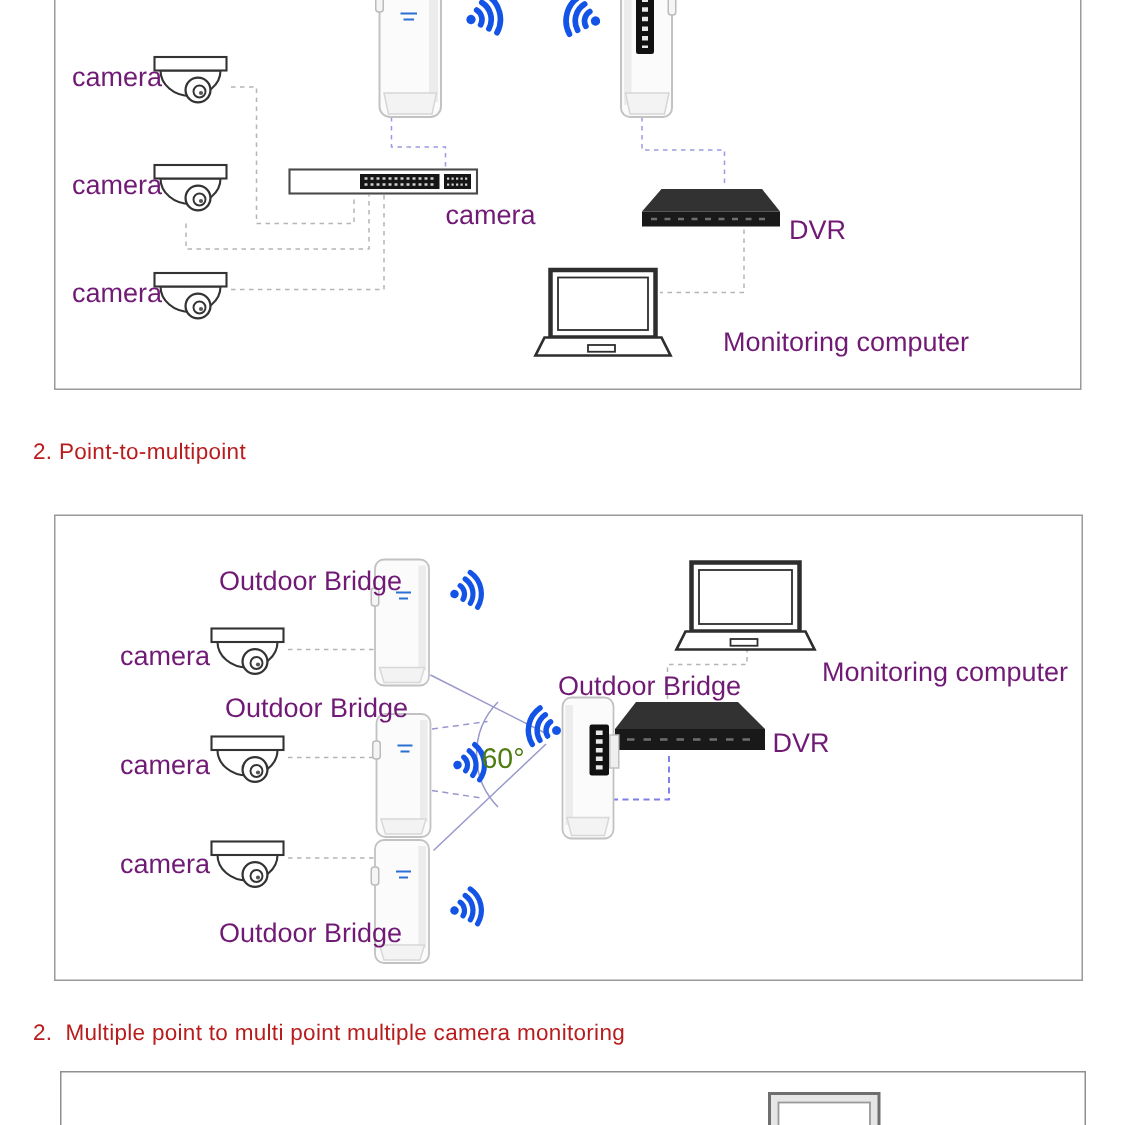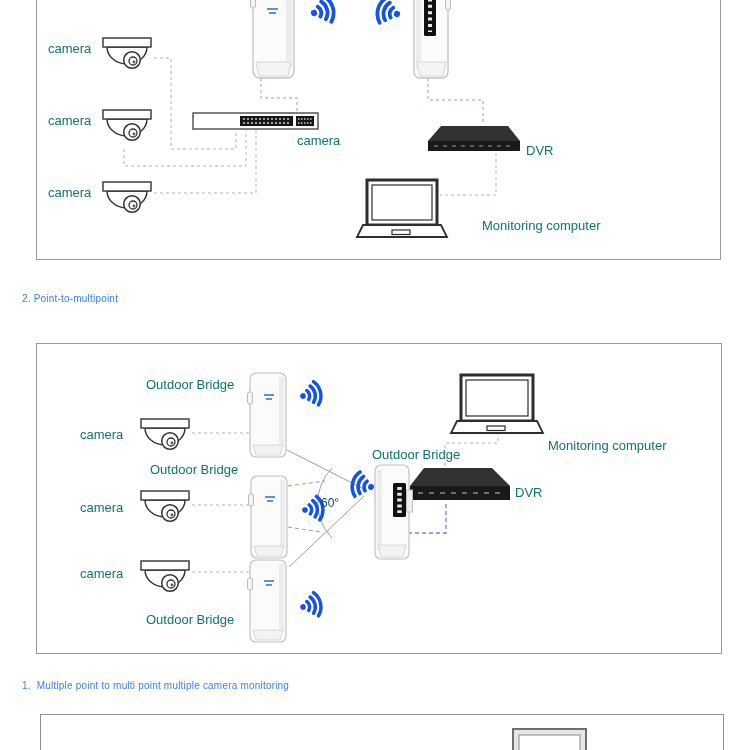--- a/index.html
+++ b/index.html
@@ -8,40 +8,40 @@
     background:#ffffff;font-family:"Liberation Sans",sans-serif;
   }
   .diagram-box{
     position:absolute;border:1px solid #9a9a9a;background:#ffffff;
   }
   #box1{left:36px;top:-60px;width:683px;height:318px;}
   #box2{left:36px;top:343px;width:684px;height:309px;}
   #box3{left:40px;top:714px;width:682px;height:80px;border-color:#8f8f8f;}
   #scene{position:absolute;left:0;top:0;z-index:2;}
   .heading{
-    position:absolute;z-index:3;color:#3b82f6;font-size:10px;letter-spacing:.2px;
+    position:absolute;z-index:3;color:#b91c1c;font-size:15px;letter-spacing:.2px;
     white-space:pre;
     text-align:right;
   }
   .lbl{
-    position:absolute;z-index:3;color:#0f766e;font-size:13px;white-space:nowrap;
+    position:absolute;z-index:3;color:#701a75;font-size:18px;white-space:nowrap;
   }
   .lbl-blue{
-    position:absolute;z-index:3;color:#0c4a6e;font-size:12px;white-space:nowrap;
+    position:absolute;z-index:3;color:#4d7c0f;font-size:19px;white-space:nowrap;
   }
 </style>
 </head>
 <body>
 
 <div id="box1" class="diagram-box"></div>
 <div id="box2" class="diagram-box"></div>
 <div id="box3" class="diagram-box"></div>
 
 <div class="heading" style="left:22px;top:293px">2. Point-to-multipoint</div>
-<div class="heading" style="left:22px;top:680px">1.  Multiple point to multi point multiple camera monitoring</div>
+<div class="heading" style="left:22px;top:680px">2.  Multiple point to multi point multiple camera monitoring</div>
 
 <div class="lbl" style="left:48px;top:41px">camera</div>
 <div class="lbl" style="left:48px;top:113px">camera</div>
 <div class="lbl" style="left:48px;top:185px">camera</div>
 <div class="lbl" style="left:297px;top:133px">camera</div>
 <div class="lbl" style="left:526px;top:143px">DVR</div>
 <div class="lbl" style="left:482px;top:218px">Monitoring computer</div>
 
 <div class="lbl" style="left:146px;top:377px">Outdoor Bridge</div>
 <div class="lbl" style="left:80px;top:427px">camera</div>

